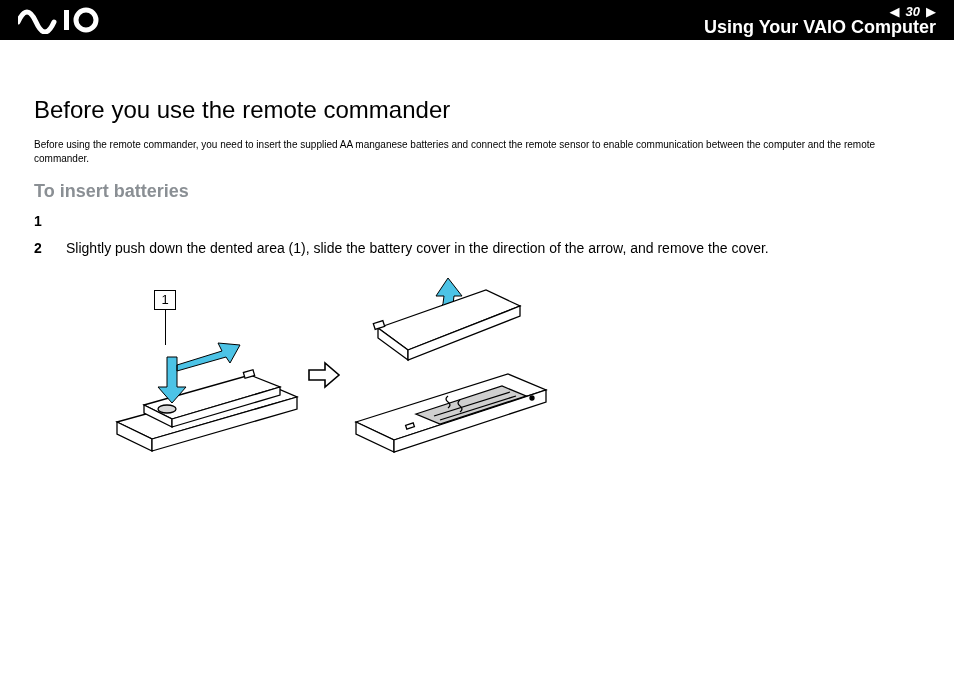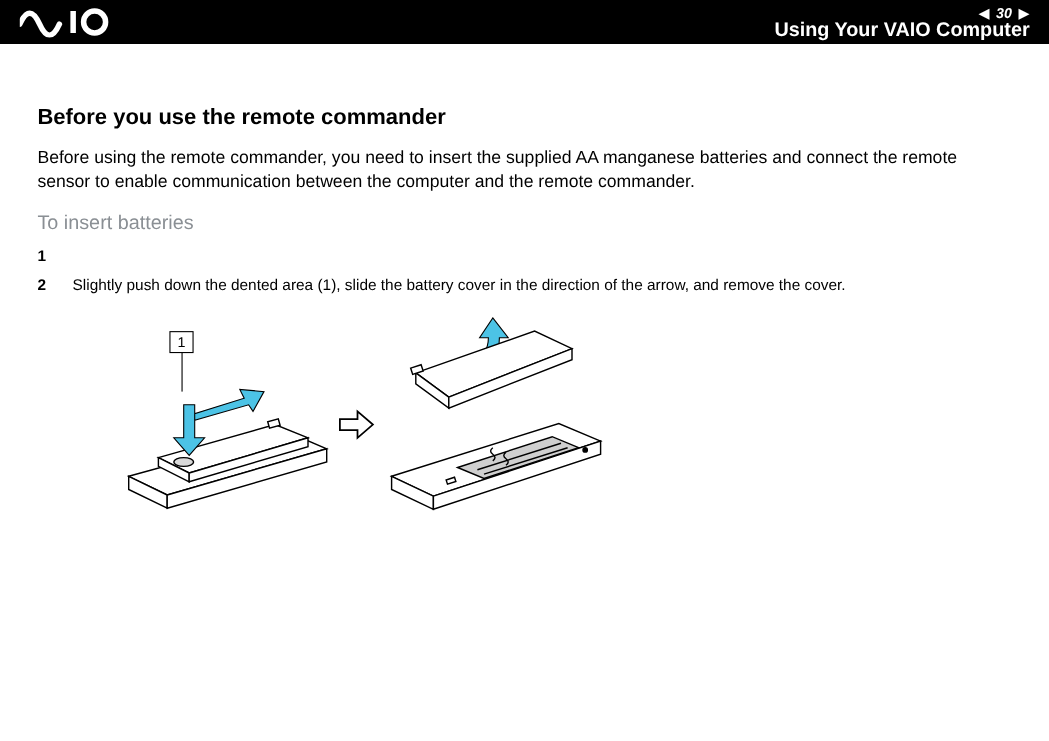--- a/index.html
+++ b/index.html
@@ -6,23 +6,23 @@
   .page{width:954px;height:674px;position:relative;overflow:hidden}
   
   .hdr{background:#000;color:#fff;height:40px;position:relative}
   .logo{position:absolute;left:18px;top:6px}
   .nav{position:absolute;right:18px;top:4px;display:flex;align-items:center;gap:6px}
   .tri{font-size:13px;line-height:1}
   .pg{font-style:italic;font-weight:bold;font-size:13px}
   .crumb{position:absolute;right:18px;bottom:2px;font-weight:bold;font-size:18px}
   
   .body{padding:34px 34px 0 34px}
-  h1{font-weight:700;font-size:20px;margin:22px 0 14px 0}
-  p.intro{font-size:16px;line-height:1.35;margin:0 0 16px 0}
-  h2{font-weight:400;color:#8a8f94;font-size:18px;margin:0 0 10px 0}
+  h1{font-weight:400;font-size:24px;margin:22px 0 14px 0}
+  p.intro{font-size:10px;line-height:1.35;margin:0 0 16px 0}
+  h2{font-weight:700;color:#8a8f94;font-size:18px;margin:0 0 10px 0}
   ol{list-style:none;padding:0;margin:0;font-size:14px}
   ol li{display:flex;gap:18px;margin:0 0 8px 0;line-height:1.35}
   ol li .num{font-weight:bold;min-width:14px}
   
   .fig{position:relative;width:430px;height:190px;margin:14px 0 0 78px}
   
   .callout{position:absolute;left:42px;top:18px;width:20px;height:18px;border:1px solid #000;background:#fff;font-size:13px;text-align:center;line-height:18px}
   .leader{position:absolute;left:53px;top:37px;width:1px;height:36px;background:#000}
   
   .between{position:absolute;left:195px;top:88px}

